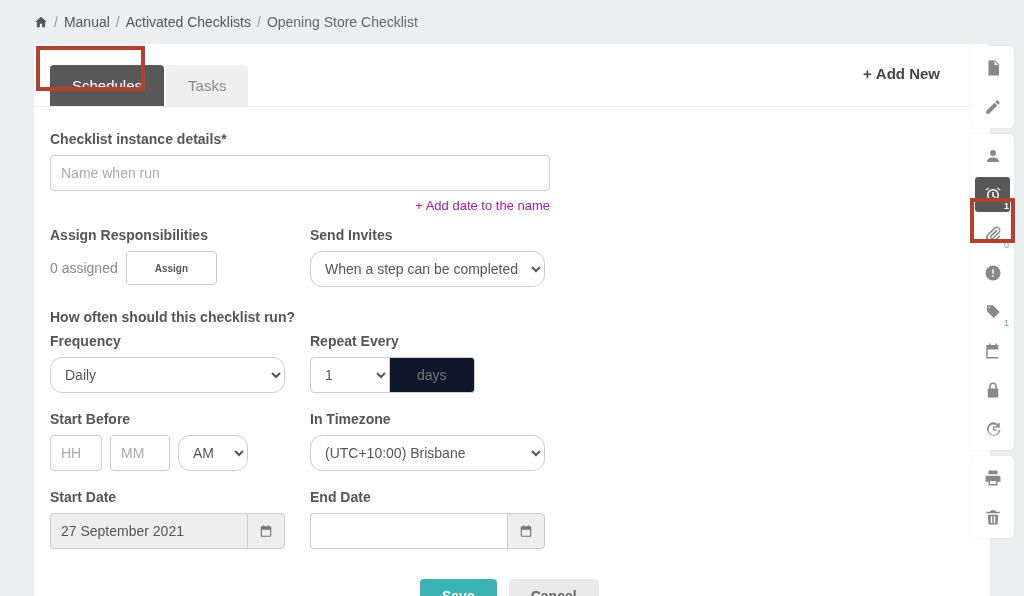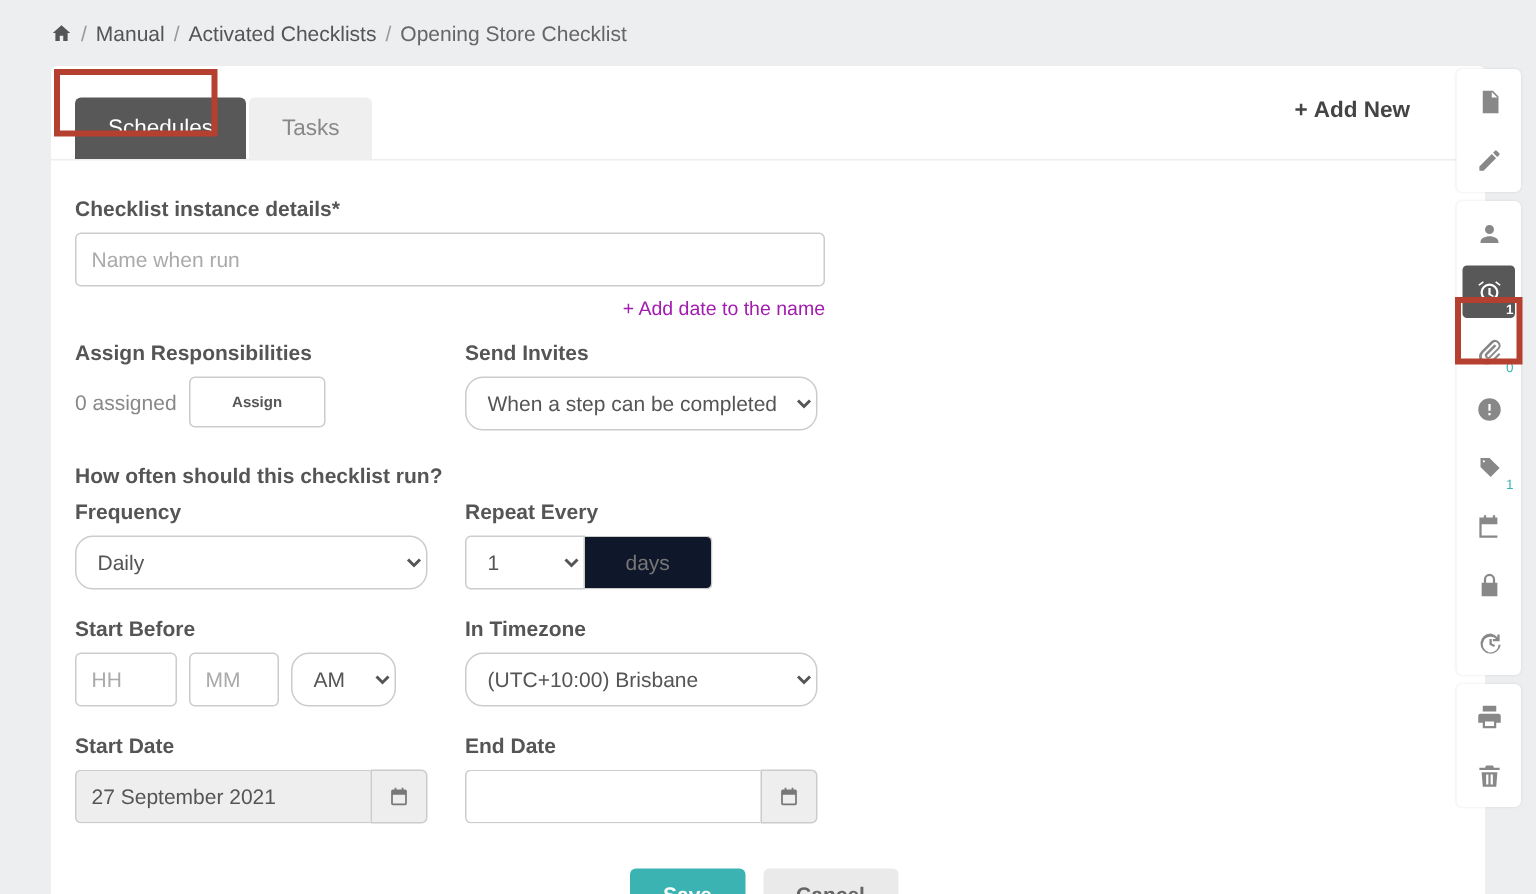--- a/index.html
+++ b/index.html
@@ -202,21 +202,21 @@
           <span class="days-addon">days</span>
         </div>
       </div>
     </div>
 
     
     <div class="row" style="margin-top:18px;">
       <div class="col" style="width:240px;">
         <span class="small-label">Start Before</span>
         <div class="inline-flex">
-          <input class="input" style="width: 68px;" placeholder="HH">
+          <input class="input" style="width: 52px;" placeholder="HH">
           <input class="input" style="width: 60px;" placeholder="MM">
           <select class="select" style="width:70px;">
             <option>AM</option>
           </select>
         </div>
       </div>
       <div class="col" style="width:240px;">
         <span class="small-label">In Timezone</span>
         <select class="select" style="width:235px;">
           <option>(UTC+10:00) Brisbane</option>

